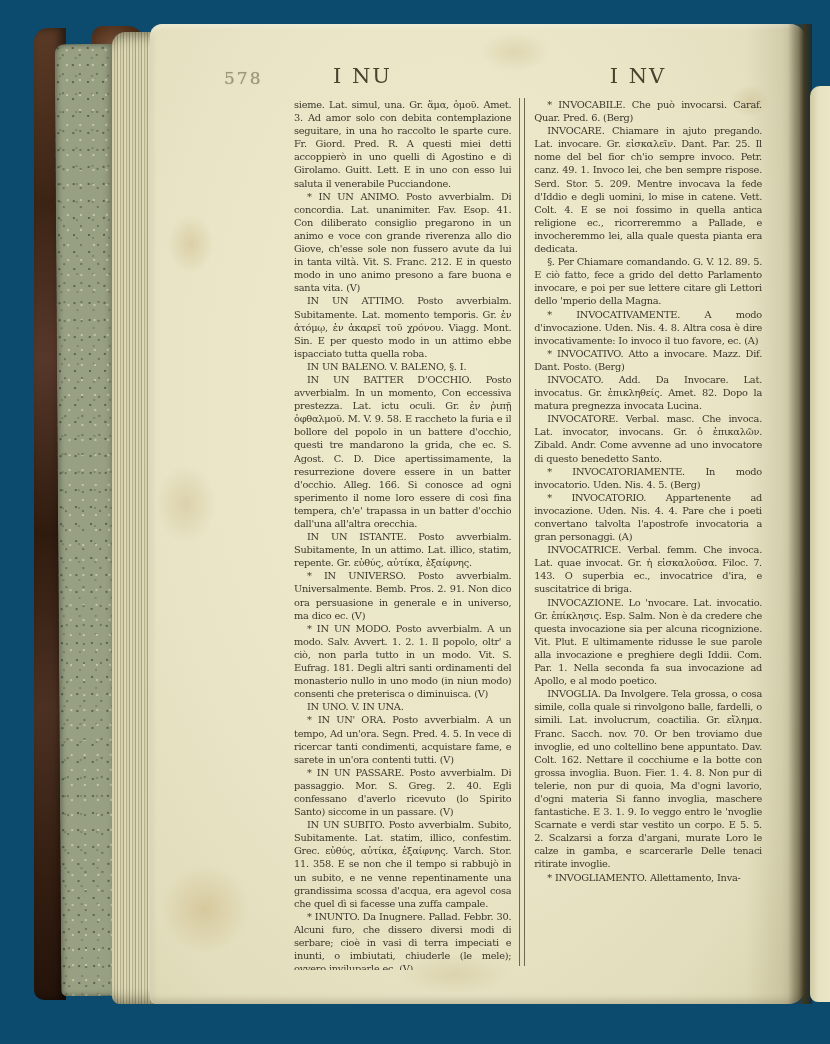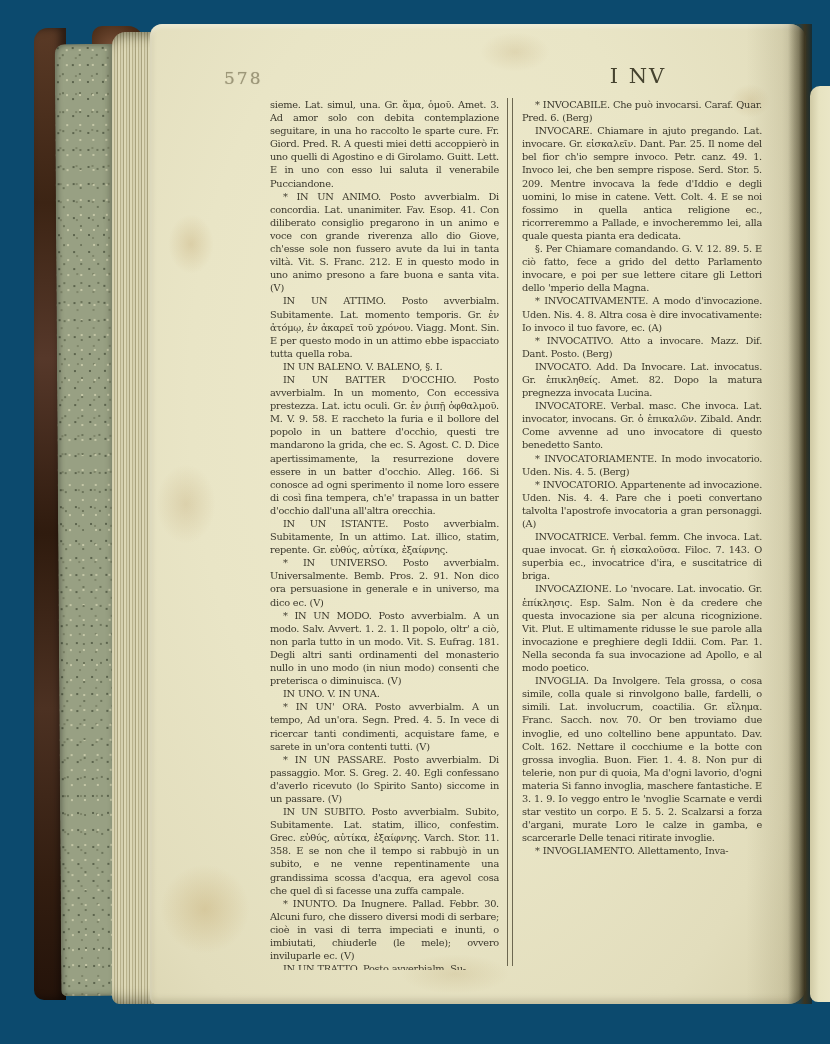--- a/index.html
+++ b/index.html
@@ -50,21 +50,21 @@
   
   .pagenum{position:absolute;left:74px;top:44px;width:60px;font-size:17px;letter-spacing:2px;
     color:#8a8466;opacity:.8;text-shadow:0 0 1px rgba(138,132,102,.6);}
   .guide{position:absolute;top:40px;font-size:21px;letter-spacing:2px;color:#46432f;text-align:center;}
   .guide-left{left:120px;width:185px;}
   .guide-right{left:393px;width:190px;text-align:center;}
 
   
   .textblock{position:absolute;left:120px;top:74px;width:492px;height:872px;display:flex;}
   .col{height:872px;overflow:hidden;color:#3b382c;}
-  .col-left{width:229px;}
+  .col-left{width:229px;margin-left:24px;}
   .col-right{width:240px;}
   .rule{width:4px;height:868px;margin:0 9px 0 8px;
     border-left:1.4px solid #6c6750;border-right:1.4px solid #6c6750;}
   .col p{margin:0;font-size:9.8px;line-height:13.1px;text-align:justify;text-indent:13px;
     letter-spacing:-.25px;word-spacing:.2px;hyphens:auto;}
   .col p.noindent{text-indent:0;}
 
   
   .gutter{position:absolute;left:788px;top:24px;width:24px;height:980px;
     background:linear-gradient(90deg,rgba(0,0,0,0) 0%,rgba(60,54,30,.45) 45%,#3a3420 70%,rgba(30,26,14,.6) 100%);}
@@ -86,20 +86,21 @@
     <div class="gutter-shade"></div>
 
     <div class="stain s1"></div>
     <div class="stain s2"></div>
     <div class="stain s3"></div>
     <div class="stain s4"></div>
     <div class="stain s5"></div>
     <div class="stain s6"></div>
 
     <div class="pagenum">578</div>
+    <div class="guide guide-left">I NU</div>
     <div class="guide guide-right">I NV</div>
 
     <div class="textblock">
       <div class="col col-left">
           <p class="noindent">sieme. Lat. simul, una. Gr. ἅμα, ὁμοῦ. Amet. 3. Ad amor solo con debita contemplazione seguitare, in una ho raccolto le sparte cure. Fr. Giord. Pred. R. A questi miei detti accoppierò in uno quelli di Agostino e di Girolamo. Guitt. Lett. E in uno con esso lui saluta il venerabile Pucciandone.</p>
           <p>* IN UN ANIMO. Posto avverbialm. Di concordia. Lat. unanimiter. Fav. Esop. 41. Con diliberato consiglio pregarono in un animo e voce con grande riverenza allo dio Giove, ch'esse sole non fussero avute da lui in tanta viltà. Vit. S. Franc. 212. E in questo modo in uno animo presono a fare buona e santa vita. (V)</p>
           <p>IN UN ATTIMO. Posto avverbialm. Subitamente. Lat. momento temporis. Gr. ἐν ἀτόμῳ, ἐν ἀκαρεῖ τοῦ χρόνου. Viagg. Mont. Sin. E per questo modo in un attimo ebbe ispacciato tutta quella roba.</p>
           <p>IN UN BALENO. V. BALENO, §. I.</p>
           <p>IN UN BATTER D'OCCHIO. Posto avverbialm. In un momento, Con eccessiva prestezza. Lat. ictu oculi. Gr. ἐν ῥιπῇ ὀφθαλμοῦ. M. V. 9. 58. E raccheto la furia e il bollore del popolo in un battere d'occhio, questi tre mandarono la grida, che ec. S. Agost. C. D. Dice apertissimamente, la resurrezione dovere essere in un batter d'occhio. Alleg. 166. Si conosce ad ogni sperimento il nome loro essere di così fina tempera, ch'e' trapassa in un batter d'occhio dall'una all'altra orecchia.</p>
           <p>IN UN ISTANTE. Posto avverbialm. Subitamente, In un attimo. Lat. illico, statim, repente. Gr. εὐθύς, αὐτίκα, ἐξαίφνης.</p>

